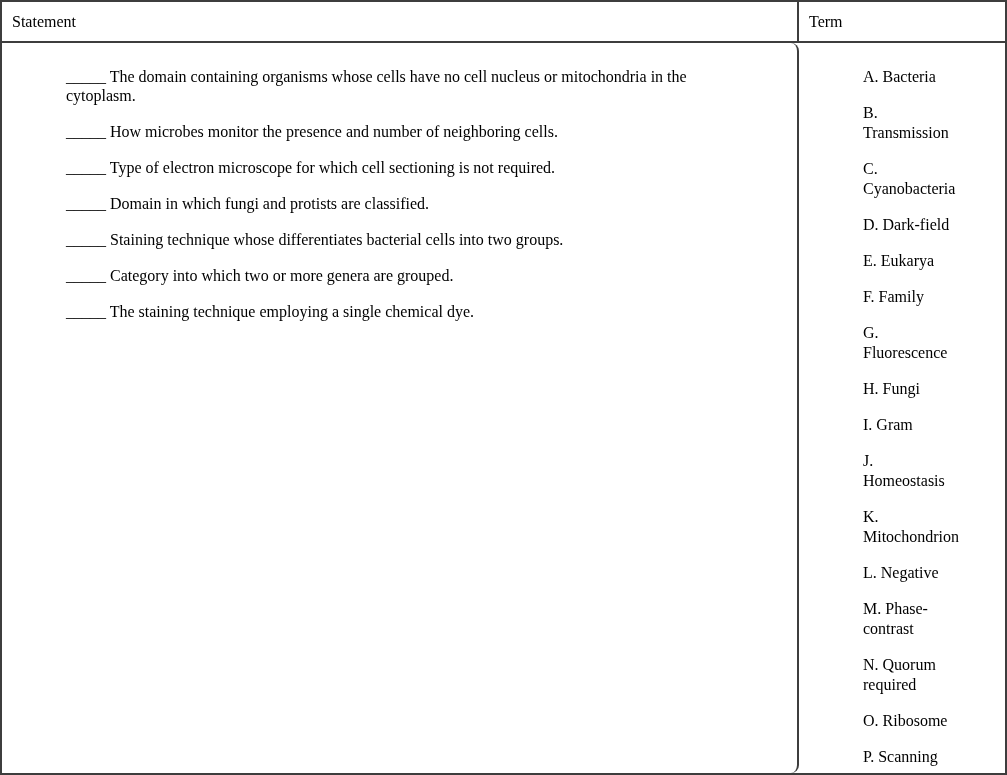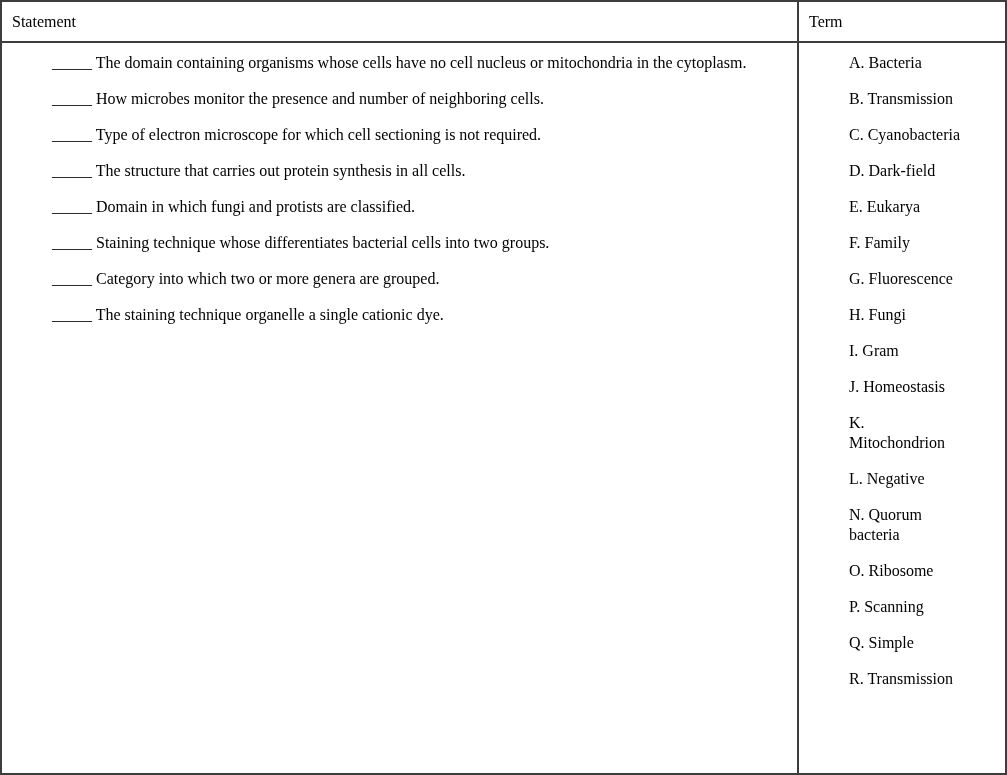--- a/index.html
+++ b/index.html
@@ -32,22 +32,23 @@
     border-bottom: 2px solid #3d3d3d;
     padding: 10px;
     line-height: 19px;
     height: 41px;
     overflow: hidden;
   }
   .statement-col {
     border-right: 2px solid #3d3d3d;
   }
   .body-cell {
-    padding: 10px;
+    padding: 24px;
     overflow: hidden;
+    border-radius: 8px;
   }
   .statement-item {
     margin: 0 40px 17px 40px;
     line-height: 19px;
     white-space: pre-line;
   }
   .statement-text { white-space: pre-line; }
   .answer-blank { letter-spacing: 0; }
   .term-item {
     margin: 0 30px 16px 40px;
@@ -59,43 +60,44 @@
 <body>
 
 <div class="quiz-table">
   <div class="cell header-cell statement-col">Statement</div>
   <div class="cell header-cell">Term</div>
   <div class="cell body-cell statement-col">
     <div id="statements-list">
         <p class="statement-item"><span class="answer-blank">_____</span> <span class="statement-text">The domain containing organisms whose cells have no cell nucleus or mitochondria in the cytoplasm.</span></p>
         <p class="statement-item"><span class="answer-blank">_____</span> <span class="statement-text">How microbes monitor the presence and number of neighboring cells.</span></p>
         <p class="statement-item"><span class="answer-blank">_____</span> <span class="statement-text">Type of electron microscope for which cell sectioning is not required.</span></p>
-        <p class="statement-item"><span class="answer-blank">_____</span> <span class="statement-text">The structure that carries out protein synthesis in all cells.</span></p>
         <p class="statement-item"><span class="answer-blank">_____</span> <span class="statement-text">Domain in which fungi and protists are classified.</span></p>
         <p class="statement-item"><span class="answer-blank">_____</span> <span class="statement-text">Staining technique whose differentiates bacterial cells into two groups.</span></p>
         <p class="statement-item"><span class="answer-blank">_____</span> <span class="statement-text">Category into which two or more genera are grouped.</span></p>
-        <p class="statement-item"><span class="answer-blank">_____</span> <span class="statement-text">The staining technique organelle a single cationic dye.</span></p>
+        <p class="statement-item"><span class="answer-blank">_____</span> <span class="statement-text">The staining technique employing a single chemical dye.</span></p>
       </div>
   </div>
   <div class="cell body-cell">
     <div id="terms-list">
         <p class="term-item">A. Bacteria</p>
         <p class="term-item">B. Transmission</p>
         <p class="term-item">C. Cyanobacteria</p>
         <p class="term-item">D. Dark-field</p>
         <p class="term-item">E. Eukarya</p>
         <p class="term-item">F. Family</p>
         <p class="term-item">G. Fluorescence</p>
         <p class="term-item">H. Fungi</p>
         <p class="term-item">I. Gram</p>
         <p class="term-item">J. Homeostasis</p>
         <p class="term-item">K.
 Mitochondrion</p>
         <p class="term-item">L. Negative</p>
+        <p class="term-item">M. Phase-
+contrast</p>
         <p class="term-item">N. Quorum
-bacteria</p>
+required</p>
         <p class="term-item">O. Ribosome</p>
         <p class="term-item">P. Scanning</p>
         <p class="term-item">Q. Simple</p>
         <p class="term-item">R. Transmission</p>
       </div>
   </div>
 </div>
 
 </body></html>

